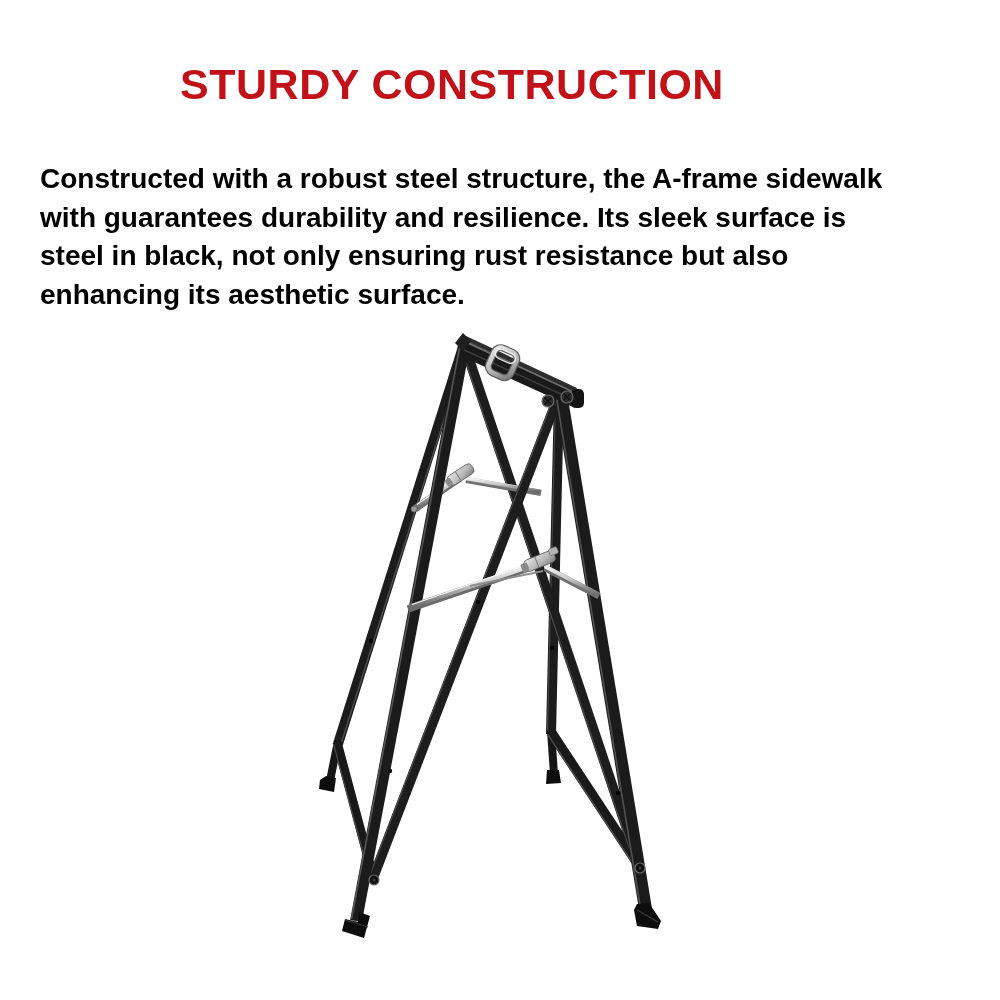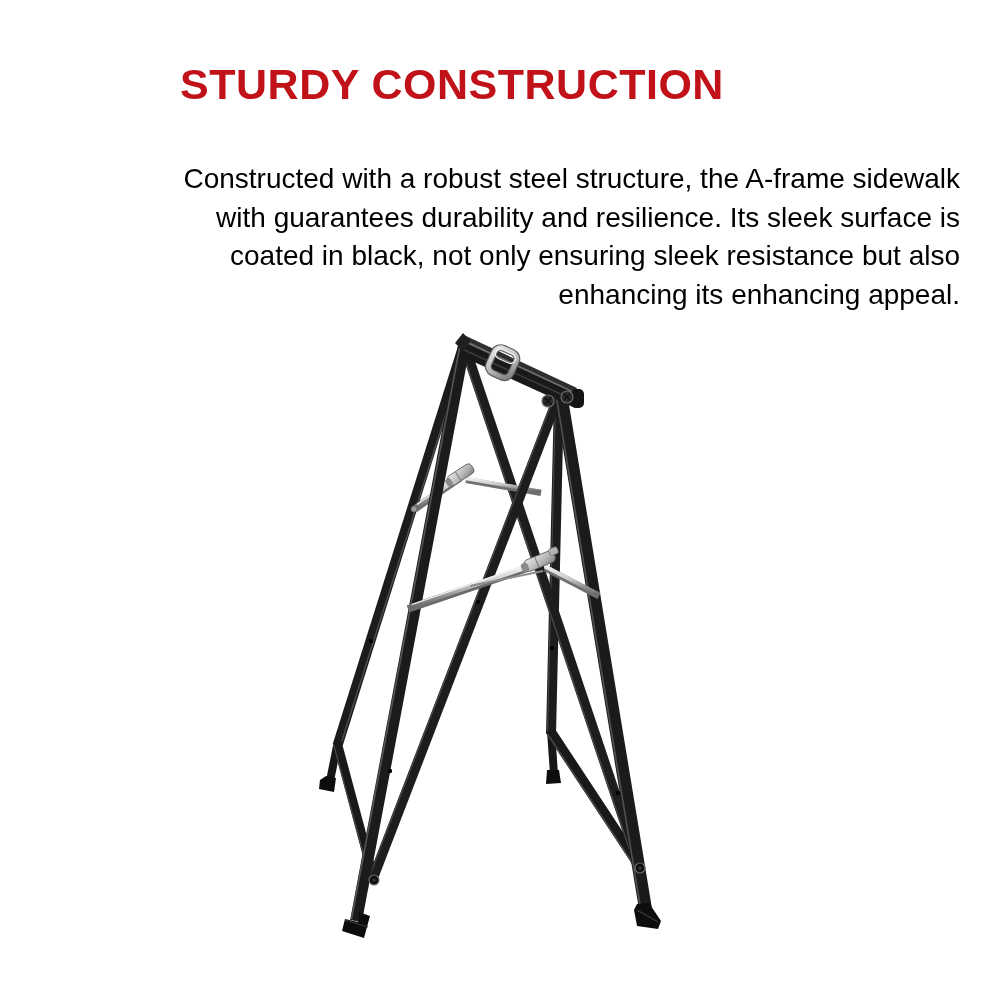--- a/index.html
+++ b/index.html
@@ -16,44 +16,44 @@
     left:0;top:60px;width:904px;
     text-align:center;
     font-size:43px;
     font-weight:700;
     letter-spacing:0.5px;
     color:#c01218;
   }
   .body-copy{
     position:absolute;
     left:40px;top:160px;width:920px;
-    text-align:right;
+    text-align:left;
     font-size:28px;
     line-height:38.5px;
-    font-weight:400;
+    font-weight:700;
     color:#000000;
   }
   .body-copy .line{white-space:nowrap;}
   .product-art{
     position:absolute;
     left:0;top:0;width:1000px;height:1000px;
   }
 </style>
 </head>
 <body style="background: rgb(255, 255, 255);">
 
 <div class="stage">
 
   <div class="heading" style="color: rgb(192, 18, 24);">STURDY CONSTRUCTION</div>
 
   <div class="body-copy" style="color: rgb(0, 0, 0);">
     <div class="line">Constructed with a robust steel structure, the A-frame sidewalk</div>
     <div class="line">with guarantees durability and resilience. Its sleek surface is</div>
-    <div class="line">coated in black, not only ensuring sleek resistance but also</div>
-    <div class="line">enhancing its enhancing appeal.</div>
+    <div class="line">steel in black, not only ensuring rust resistance but also</div>
+    <div class="line">enhancing its aesthetic surface.</div>
   </div>
 
   <svg class="product-art" viewBox="0 0 1000 1000" xmlns="http://www.w3.org/2000/svg">
     <defs>
       <linearGradient id="chrome" x1="0" y1="0" x2="0" y2="1">
         <stop offset="0" stop-color="#f2f2f2"></stop>
         <stop offset="0.45" stop-color="#c9c9c9"></stop>
         <stop offset="0.75" stop-color="#8f8f8f"></stop>
         <stop offset="1" stop-color="#6b6b6b"></stop>
       </linearGradient>

